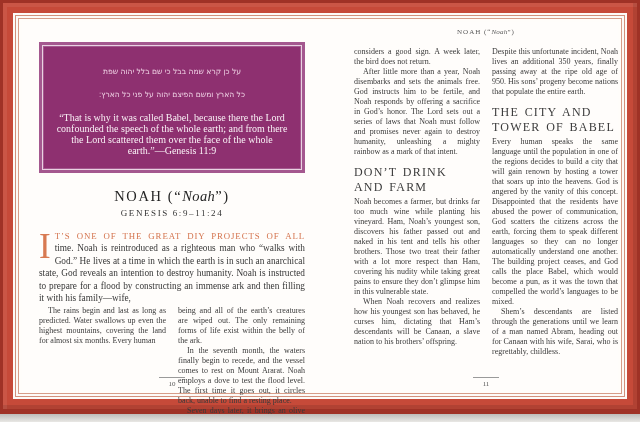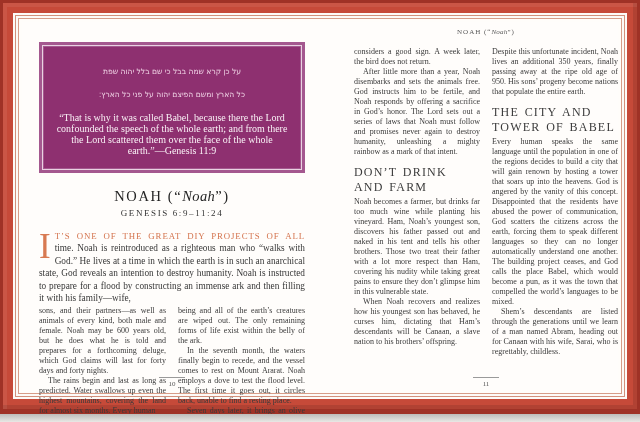--- a/index.html
+++ b/index.html
@@ -89,21 +89,20 @@
                   </div>
                 </div>
 
                 <h1 class="title"><span>NOAH (“</span><em>Noah</em><span>”)</span></h1>
                 <h2 class="subtitle">GENESIS 6:9–11:24</h2>
 
                 <div class="intro"><span class="dropcap">I</span><span class="leadin">T’S ONE OF THE GREAT DIY PROJECTS OF ALL</span> <span>time. Noah is reintroduced as a righteous man who “walks with God.” He lives at a time in which the earth is in such an anarchical state, God reveals an intention to destroy humanity. Noah is instructed to prepare for a flood by constructing an immense ark and then filling it with his family—wife,</span></div>
 
                 <div class="cols">
                   <div class="col">
-                    <p class="para">sons, and their partners—as well as animals of every kind, both male and female. Noah may be 600 years old, but he does what he is told and prepares for a forthcoming deluge, which God claims will last for forty days and forty nights.</p>
                     <p class="para indent">The rains begin and last as long as predicted. Water swallows up even the highest mountains, covering the land for almost six months. Every human</p>
                   </div>
                   <div class="col">
                     <p class="para">being and all of the earth’s creatures are wiped out. The only remaining forms of life exist within the belly of the ark.</p>
                     <p class="para indent">In the seventh month, the waters finally begin to recede, and the vessel comes to rest on Mount Ararat. Noah employs a dove to test the flood level. The first time it goes out, it circles back, unable to find a resting place.</p>
                     <p class="para indent">Seven days later, it brings an olive branch back in its mouth, which Noah</p>
                   </div>
                 </div>
 
                 <div class="folio">

